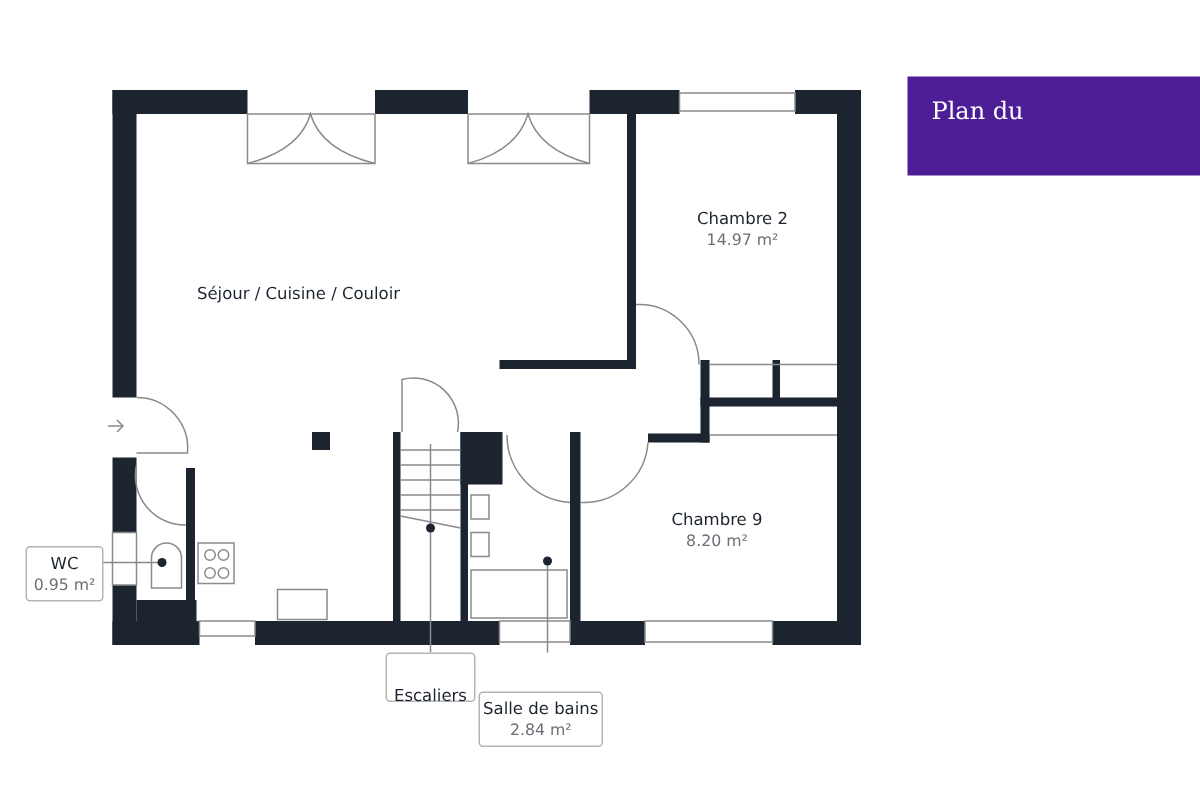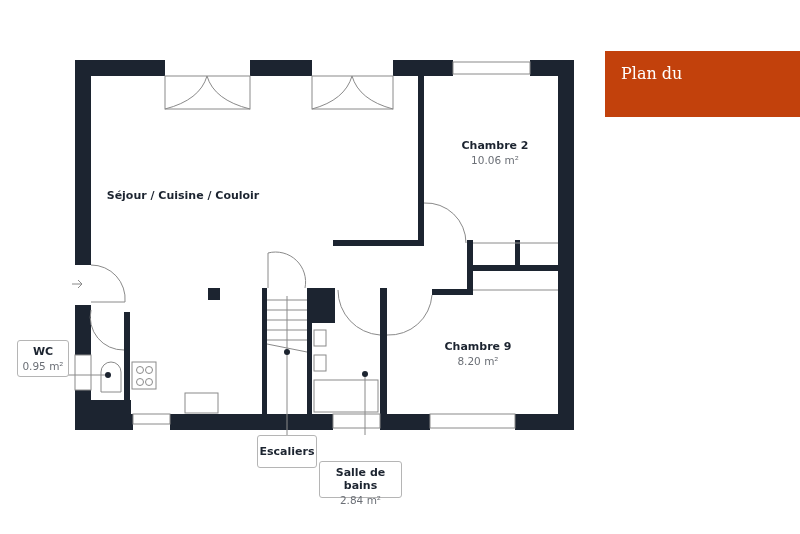--- a/index.html
+++ b/index.html
@@ -1,21 +1,21 @@
 <!DOCTYPE html>
 <html><head>
 <meta charset="utf-8">
 <style>
   html, body { margin:0; padding:0; background:#ffffff; }
   body { width:800px; height:534px; position:relative; overflow:hidden; font-family:"DejaVu Sans", sans-serif; }
-  .title-box { position:absolute; left:605px; top:51px; width:195px; height:66px; background:#c2410c; color:#ffffff; box-sizing:border-box; padding:12px 0 0 16px; font-family:"DejaVu Serif", serif; font-size:16px; line-height:21px; }
+  .title-box { position:absolute; left:605px; top:51px; width:195px; height:66px; background:#4c1d95; color:#ffffff; box-sizing:border-box; padding:12px 0 0 16px; font-family:"DejaVu Serif", serif; font-size:16px; line-height:21px; }
   .title-box div { white-space:nowrap; }
   svg.plan { position:absolute; left:0; top:0; }
   .room-label { position:absolute; text-align:center; transform:translateX(-50%); white-space:nowrap; }
-  .room-name { font-weight:bold; font-size:11px; color:#1c2430; display:block; }
+  .room-name { font-weight:normal; font-size:11px; color:#1c2430; display:block; }
   .room-area { font-size:10.5px; color:#6b6f76; display:block; margin-top:2px; }
   .callout { position:absolute; border:1.5px solid #b5b5b5; border-radius:3px; background:#fff; text-align:center; box-sizing:border-box; padding-top:4px; }
 </style>
 </head>
 <body>
 
 <div class="title-box">
   <div>Plan du</div>
 </div>
 
@@ -109,34 +109,34 @@
     <line x1="68" y1="375" x2="108" y2="375"></line>
   </g>
   <g fill="#1c2430">
     <circle cx="108" cy="375" r="3"></circle>
     <circle cx="287" cy="352" r="3"></circle>
     <circle cx="365" cy="374" r="3"></circle>
   </g>
   <path d="M72 284 L82 284 M78 280 L82 284 L78 288" stroke="#8a8a8a" fill="none"></path>
 </svg>
 
-<div class="room-label" style="left:183px; top:189px;">
+<div class="room-label" style="left:199px; top:189px;">
   <span class="room-name">Séjour / Cuisine / Couloir</span>
 </div>
 <div class="room-label" style="left:495px; top:139px;">
   <span class="room-name">Chambre 2</span>
-  <span class="room-area">10.06 m²</span>
+  <span class="room-area">14.97 m²</span>
 </div>
 <div class="room-label" style="left:478px; top:340px;">
   <span class="room-name">Chambre 9</span>
   <span class="room-area">8.20 m²</span>
 </div>
-<div class="callout" style="left:17px; top:340px; width:52px; height:37px;">
+<div class="callout" style="left:17px; top:364px; width:52px; height:37px;">
   <span class="room-name">WC</span>
   <span class="room-area">0.95 m²</span>
 </div>
-<div class="callout" style="left:257px; top:435px; width:60px; height:33px; padding-top:9px;">
+<div class="callout" style="left:257px; top:435px; width:60px; height:33px; padding-top:21px;">
   <span class="room-name">Escaliers</span>
 </div>
 <div class="callout" style="left:319px; top:461px; width:83px; height:37px;">
   <span class="room-name">Salle de bains</span>
   <span class="room-area">2.84 m²</span>
 </div>
 
 </body></html>

